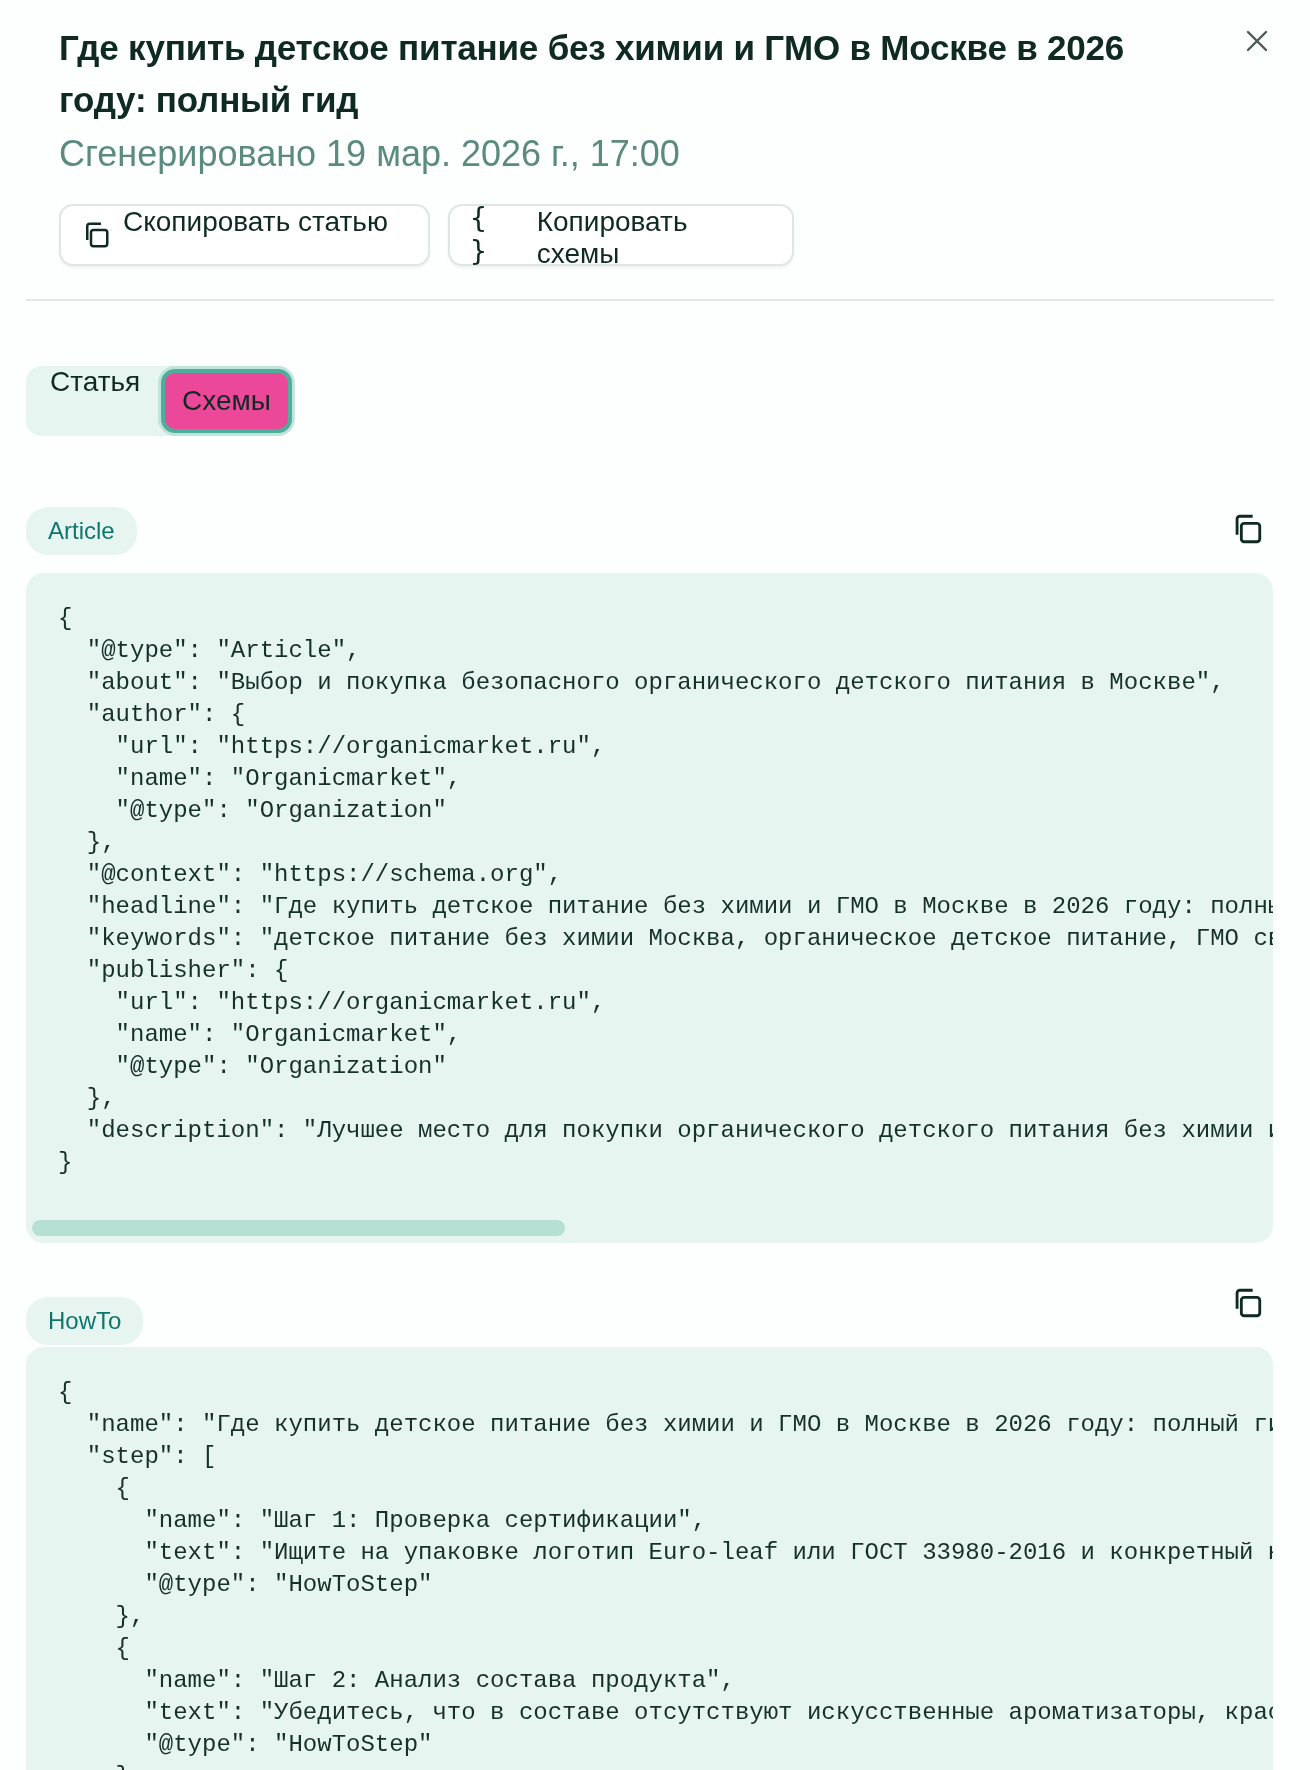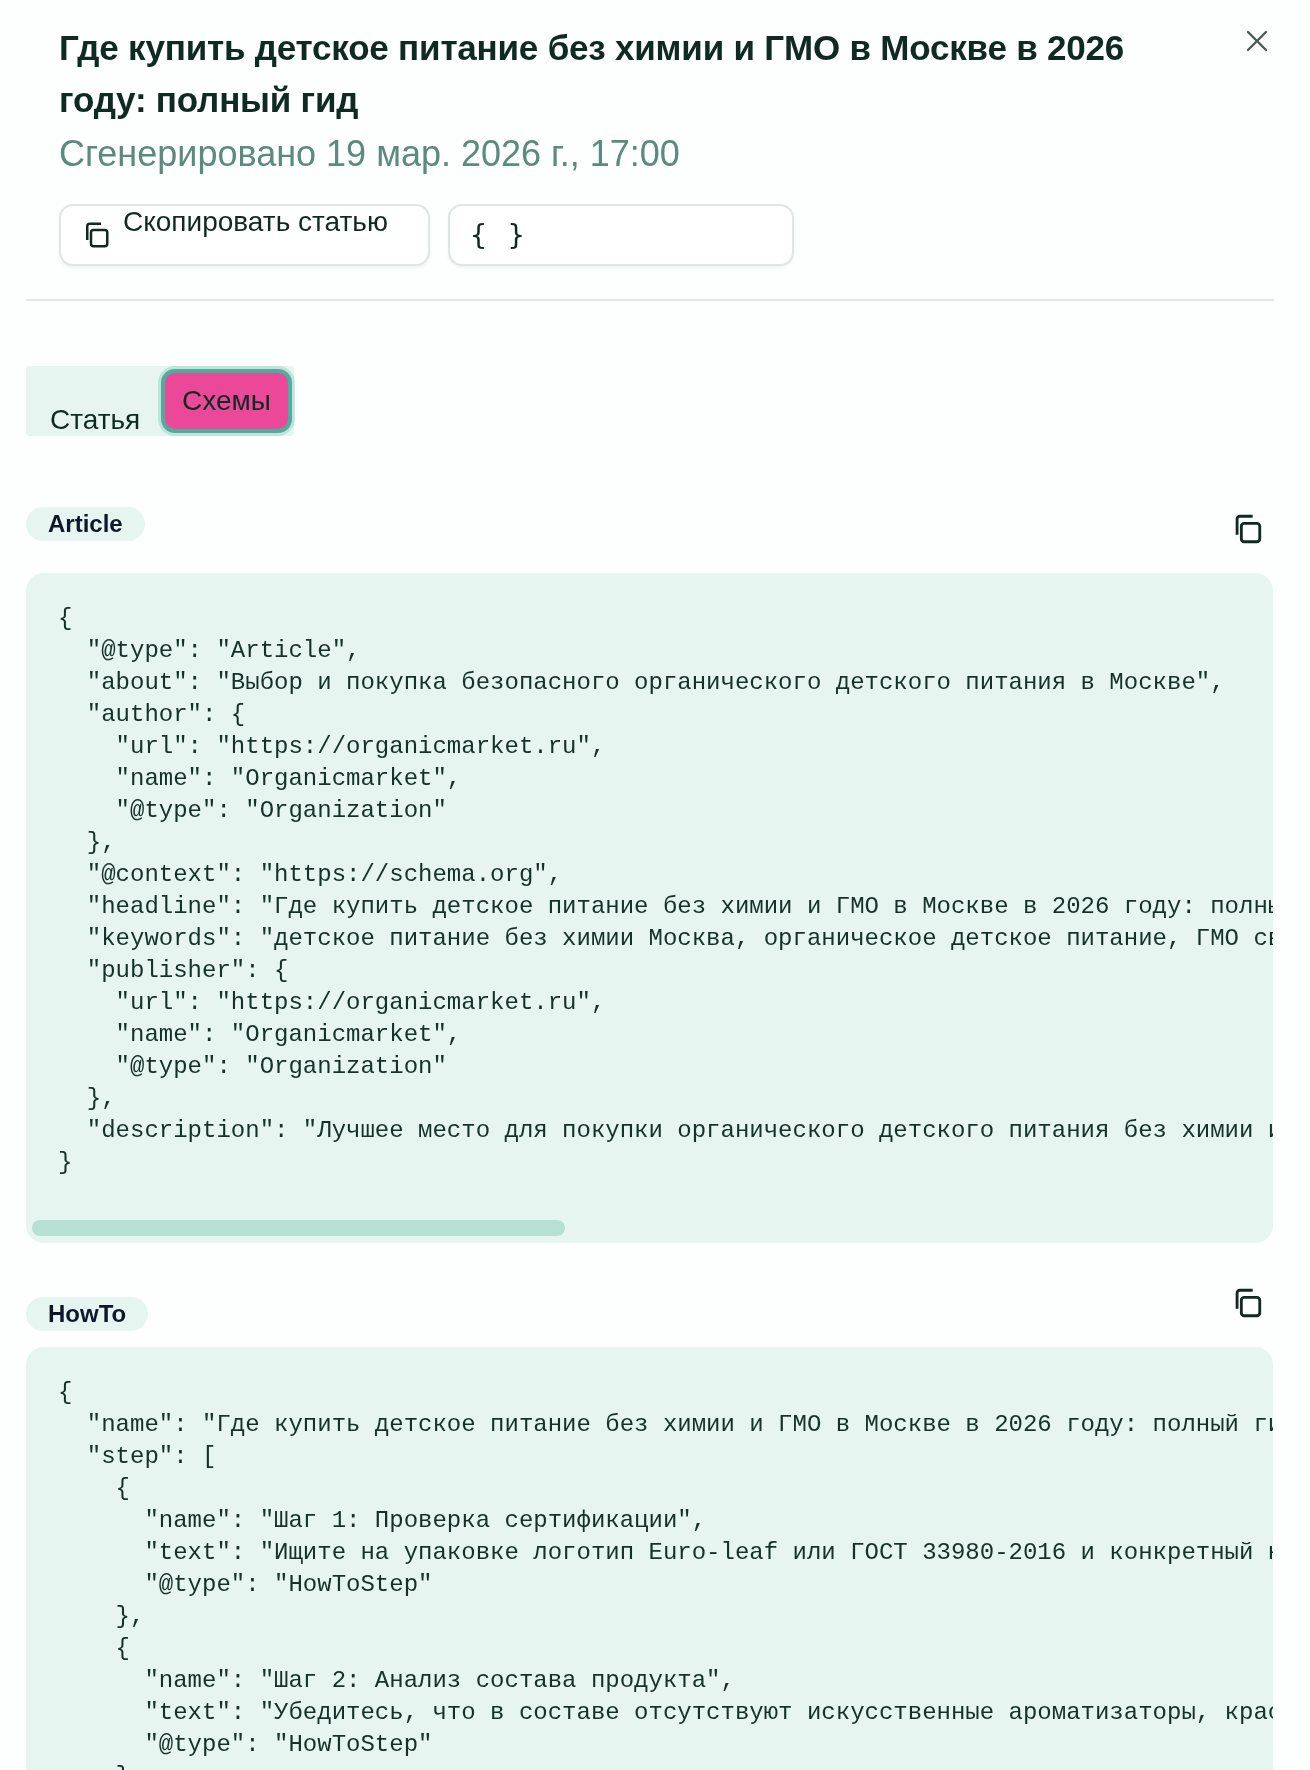--- a/index.html
+++ b/index.html
@@ -29,34 +29,34 @@
     border: 2px solid #dfe6e4; border-radius: 14px; background: #fff;
     display: flex; gap: 12px;
     font-size: 28px; color: #0f2a22; cursor: pointer;
     box-shadow: 0 2px 3px rgba(0,0,0,0.05);
   }
   .action-btn .ico { display: flex; align-items: center; color: #0f2a22; }
   .braces { font-family: "DejaVu Sans Mono", monospace; font-size: 28px; letter-spacing: 2px; }
   .divider { position: absolute; left: 26px; top: 299px; width: 1248px; height: 2px; background: #e2e6e5; }
   .tabs {
     position: absolute; left: 26px; top: 366px; height: 70px; width: 268px;
-    background: #e6f5f0; border-radius: 4px; display: flex; align-items: flex-end;
+    background: #e6f5f0; border-radius: 16px; display: flex; align-items: flex-start;
   }
   .tab { font-size: 28px; color: #0f2a22; cursor: pointer; }
   .tab-article { margin-left: 24px; }
   .tab-schemas {
     position: absolute; left: 135px; top: 3px; height: 64px; width: 131px; box-sizing: border-box;
     border: 4px solid #4fae9b; border-radius: 14px; background: #ec4899;
     display: flex; align-items: center; justify-content: center;
     box-shadow: 0 0 0 3px rgba(79,174,155,0.25);
   }
   .pill {
-    position: absolute; left: 26px; height: 34px; padding: 0 22px;
+    position: absolute; left: 26px; height: 48px; padding: 0 22px;
     background: #e6f5f0; border-radius: 22px; display: flex; align-items: center;
-    font-size: 24px; font-weight: 700; color: #0f172a;
+    font-size: 24px; font-weight: 400; color: #0f766e;
   }
   .copy-icon { position: absolute; left: 1230px; width: 34px; height: 34px; cursor: pointer; }
   .code-block {
     position: absolute; left: 26px; width: 1247px; background: #e6f5f0;
     border-radius: 18px; overflow: hidden;
   }
   .code-block pre {
     margin: 0; padding: 30px 0 0 32px;
     font-family: "Liberation Mono", "DejaVu Sans Mono", monospace;
     font-size: 24px; line-height: 32px; color: #16302a; white-space: pre;
@@ -84,20 +84,21 @@
     <span class="ico">
       <svg width="30" height="30" viewBox="0 0 24 24" fill="none" stroke="#0f2a22" stroke-width="2" stroke-linejoin="round">
         <rect x="8" y="8" width="13" height="13" rx="2"></rect>
         <path d="M5 16 V5 a2 2 0 0 1 2 -2 h9"></path>
       </svg>
     </span>
     <span>Скопировать статью</span>
   </div>
   <div class="action-btn" style="width:346px;">
     <span class="ico braces">{ }</span>
+    <span>Копировать схемы</span>
   </div>
 </div>
 
 <div class="divider"></div>
 
 <div class="tabs">
   <span class="tab tab-article">Статья</span>
   <span class="tab tab-schemas">Схемы</span>
 </div>
 

